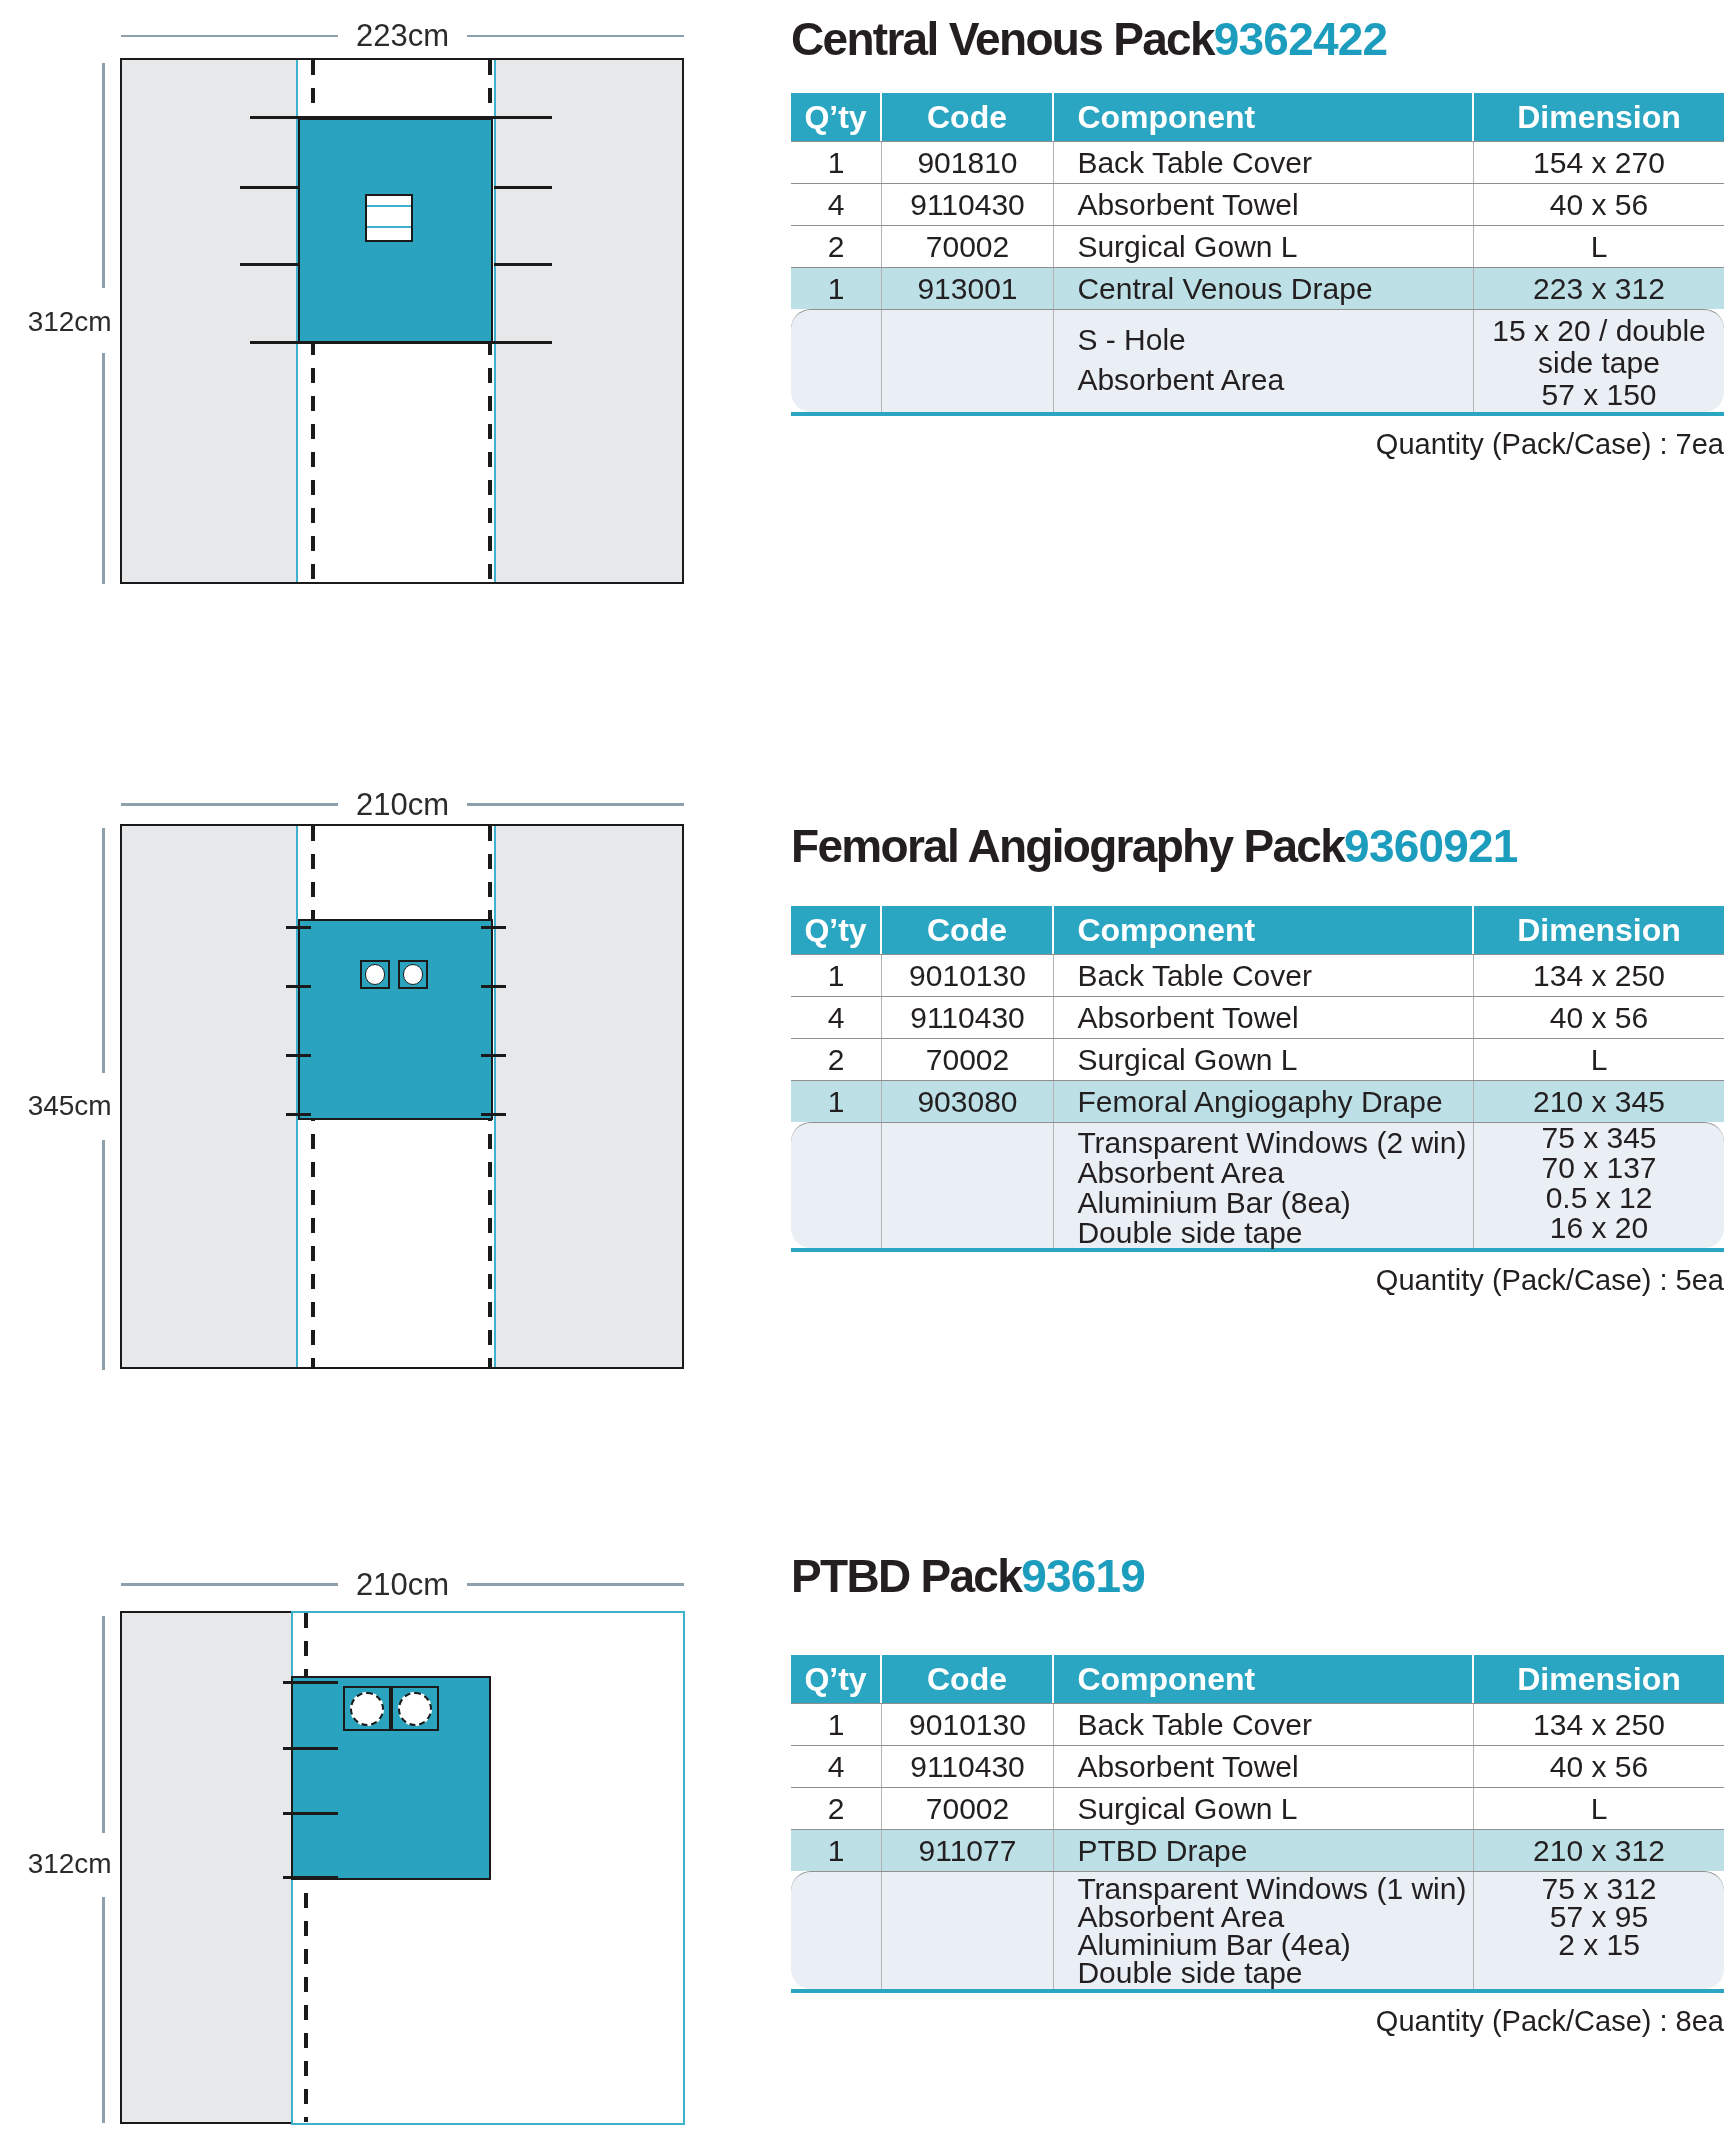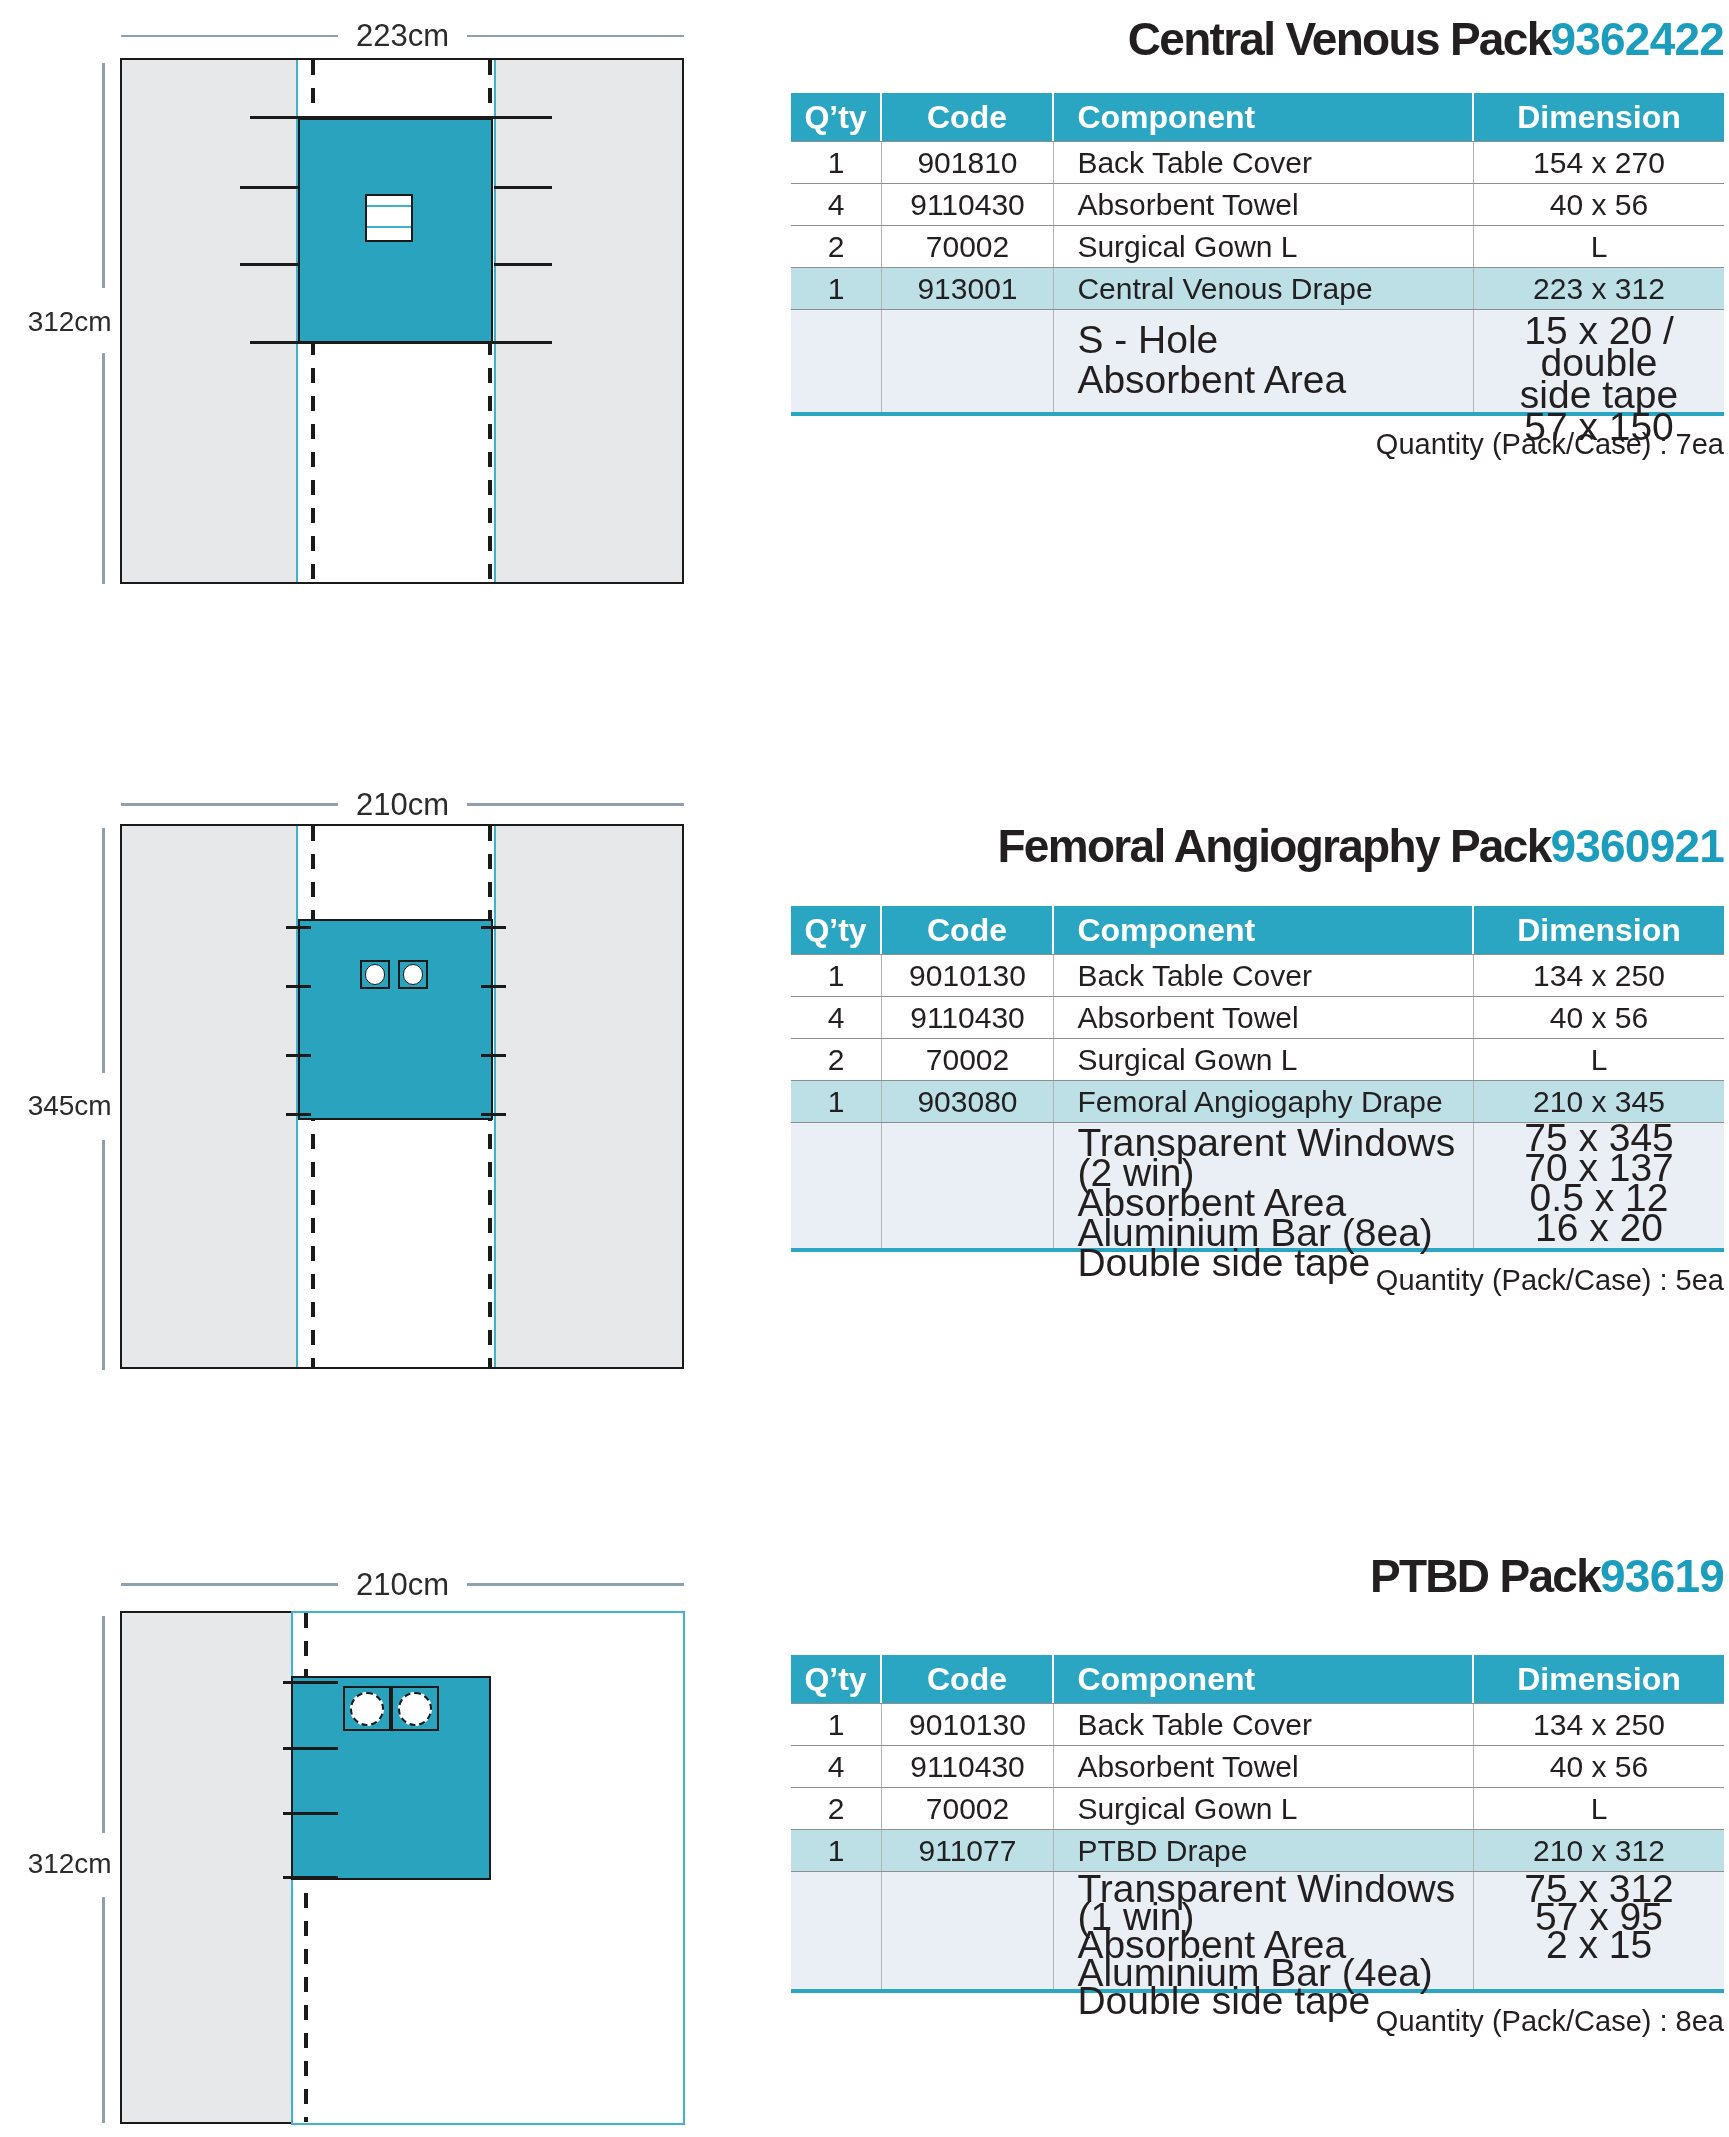--- a/index.html
+++ b/index.html
@@ -26,37 +26,37 @@
   .sband{height:22.5px;border-top:2.5px solid #3FB0CD;border-bottom:2.5px solid #3FB0CD;box-sizing:border-box;}
   .win{position:absolute;border:2.5px solid #1A1A1A;box-sizing:border-box;
        display:flex;align-items:center;justify-content:center;}
   .hole{background:#fff;border-radius:50%;}
   .hole-solid{width:18.4px;height:18.4px;border:1.7px solid #1A1A1A;}
   .hole-dashed{width:30px;height:30px;border:2.5px dashed #1A1A1A;}
   .whitezone{position:absolute;background:#fff;border:2.5px solid #3FB0CD;box-sizing:border-box;}
 
   
   .panel{position:absolute;left:791px;width:933px;}
-  .titlerow{display:flex;justify-content:flex-end;align-items:flex-end;height:53px;margin-left:44px;}
+  .titlerow{display:flex;justify-content:flex-start;align-items:flex-end;height:53px;}
   .ptitle{font-size:46px;font-weight:bold;letter-spacing:-1.7px;line-height:53px;white-space:nowrap;}
   .pcode{font-size:46px;font-weight:bold;color:#1D9DBD;letter-spacing:-0.8px;line-height:53px;white-space:nowrap;}
   .ptable{border-bottom:4.2px solid #2BA6C2;}
   .thead{display:flex;height:48px;background:#2BA6C2;color:#ffffff;font-weight:bold;font-size:32px;}
   .thead>div{display:flex;align-items:center;justify-content:center;box-sizing:border-box;
              border-right:2.5px solid #ffffff;}
   .thead>div:last-child{border-right:none;}
   .trow{display:flex;height:41px;font-size:30px;border-top:1.7px solid #8F8F8F;}
   .trow>div{display:flex;align-items:center;justify-content:center;box-sizing:border-box;
             border-right:1.7px solid #B3B3B3;}
   .trow>div:last-child{border-right:none;}
   .c0{width:91px;}.c1{width:172px;}
   .c2{width:420px;justify-content:flex-start !important;padding-left:23.4px;}
   .c3{width:250px;}
   .hl{background:#BDE0E6;}
-  .tdetail{display:flex;background:#E9EFF4;border-top:1.7px solid #8F8F8F;font-size:39px;}
+  .tdetail{display:flex;background:#E9EFF4;border-top:1.7px solid #8F8F8F;font-size:30px;border-radius:20px;}
   .tdetail>div{box-sizing:border-box;border-right:1.7px solid #B3B3B3;}
   .tdetail>div:last-child{border-right:none;}
   .dcomp{padding-left:23.4px;}
   .ddim{text-align:center;}
   .note{font-size:29px;text-align:right;margin-top:11.7px;line-height:33px;}
 </style>
 </head>
 <body>
 
 <div id="page">

